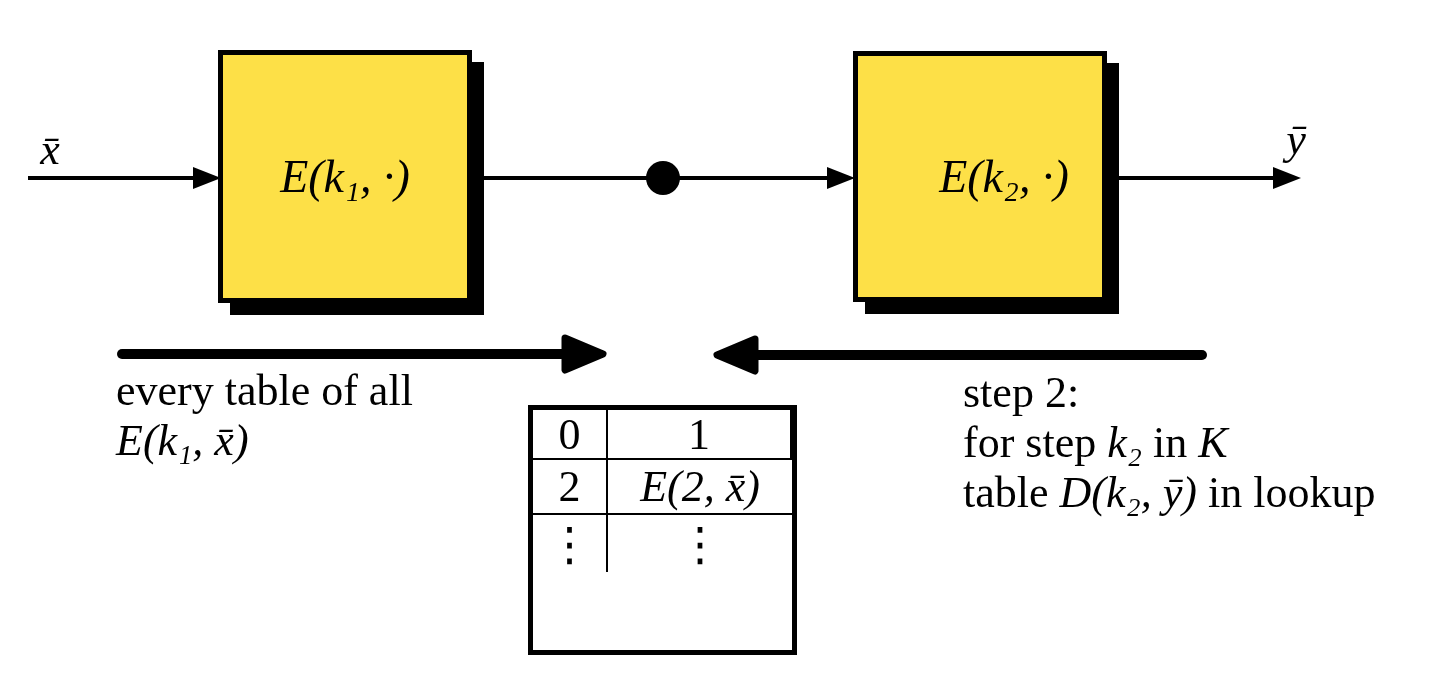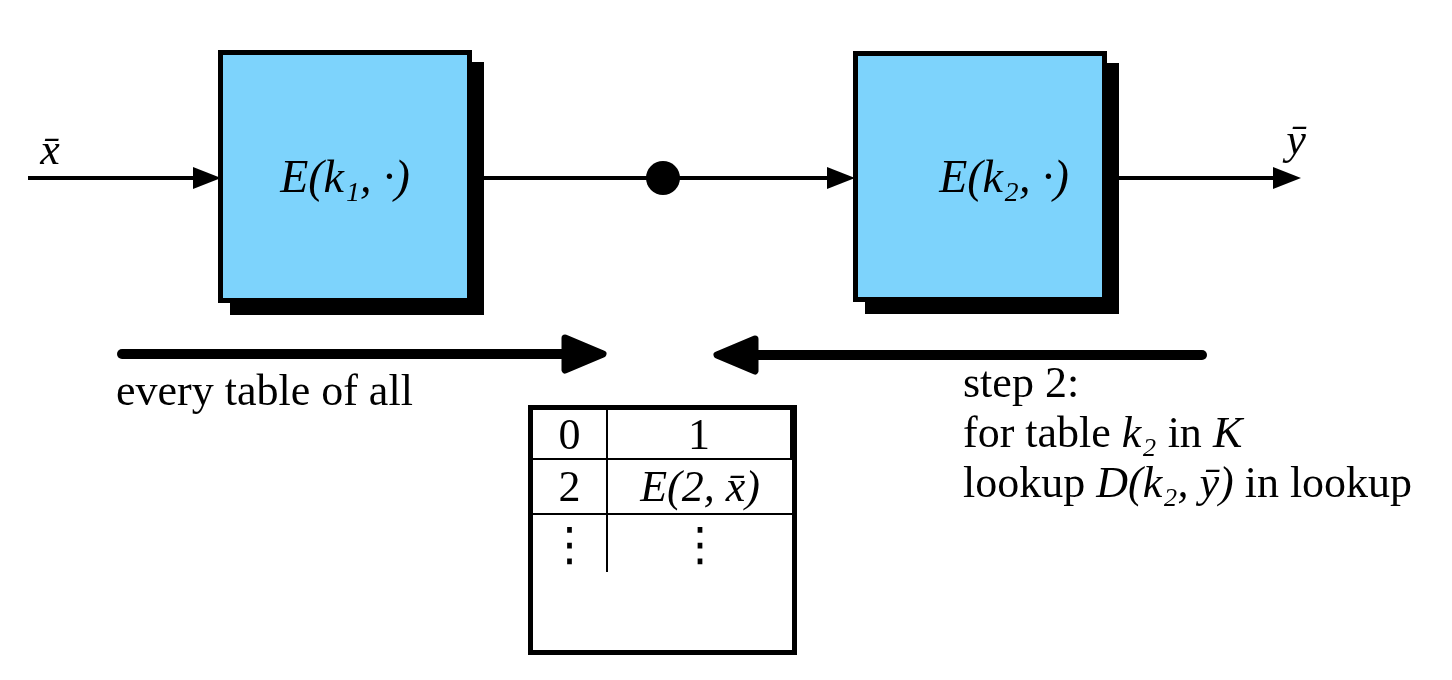--- a/index.html
+++ b/index.html
@@ -13,21 +13,21 @@
   }
   #wires {
     position: absolute;
     left: 0; top: 0;
     width: 1452px; height: 680px;
   }
   .block {
     position: absolute;
     box-sizing: border-box;
     border: 5px solid #000;
-    background: #7dd3fc;
+    background: #fde047;
     box-shadow: 12px 12px 0 0 #000;
     display: flex;
     align-items: center;
     justify-content: center;
   }
   #box1 { left: 218px; top: 50px; width: 254px; height: 253px; }
   #box2 { left: 853px; top: 51px; width: 254px; height: 251px; padding-left: 48px; }
   .block-label { font-size: 46px; }
   .math { font-style: italic; }
   .wire-label {
@@ -38,21 +38,21 @@
   }
   #xlabel { left: 26px; top: 124px; width: 48px; }
   #ylabel { left: 1270px; top: 114px; width: 52px; }
   .caption {
     position: absolute;
     font-size: 44px;
     line-height: 50px;
     white-space: nowrap;
   }
   #cap1 { left: 116px; top: 366px; }
-  #cap2 { left: 963px; top: 358px; }
+  #cap2 { left: 963px; top: 368px; }
   #lookup {
     position: absolute;
     left: 528px; top: 405px;
     width: 269px; height: 250px;
     box-sizing: border-box;
     border: 5px solid #000;
     background: #fff;
     display: grid;
     grid-template-columns: 75px 1fr;
     grid-template-rows: 50px 55px 57px 1fr;
@@ -97,26 +97,27 @@
   </div>
   <div id="box2" class="block">
     <span class="block-label math">E(k₂, ·)</span>
   </div>
 
   <div id="xlabel" class="wire-label">x̄</div>
   <div id="ylabel" class="wire-label">ȳ</div>
 
   <div id="cap1" class="caption">
     <div class="cap-line">every table of all</div>
+    <div class="cap-line math">E(k₁, x̄)</div>
   </div>
 
   <div id="cap2" class="caption">
     <div class="cap-line">step 2:</div>
-    <div class="cap-line"><span>for table </span><span class="math">k₂</span><span> in </span><span class="math">K</span></div>
-    <div class="cap-line"><span>lookup </span><span class="math">D(k₂, ȳ)</span><span> in lookup</span></div>
+    <div class="cap-line"><span>for step </span><span class="math">k₂</span><span> in </span><span class="math">K</span></div>
+    <div class="cap-line"><span>table </span><span class="math">D(k₂, ȳ)</span><span> in lookup</span></div>
   </div>
 
   <div id="lookup">
     <div class="cell key hr">0</div>
     <div class="cell key hr">1</div>
     <div class="cell key hr">2</div>
     <div class="cell val math hr">E(2, x̄)</div>
     <div class="cell key dots">⋮</div>
     <div class="cell val dots">⋮</div>
   </div>

